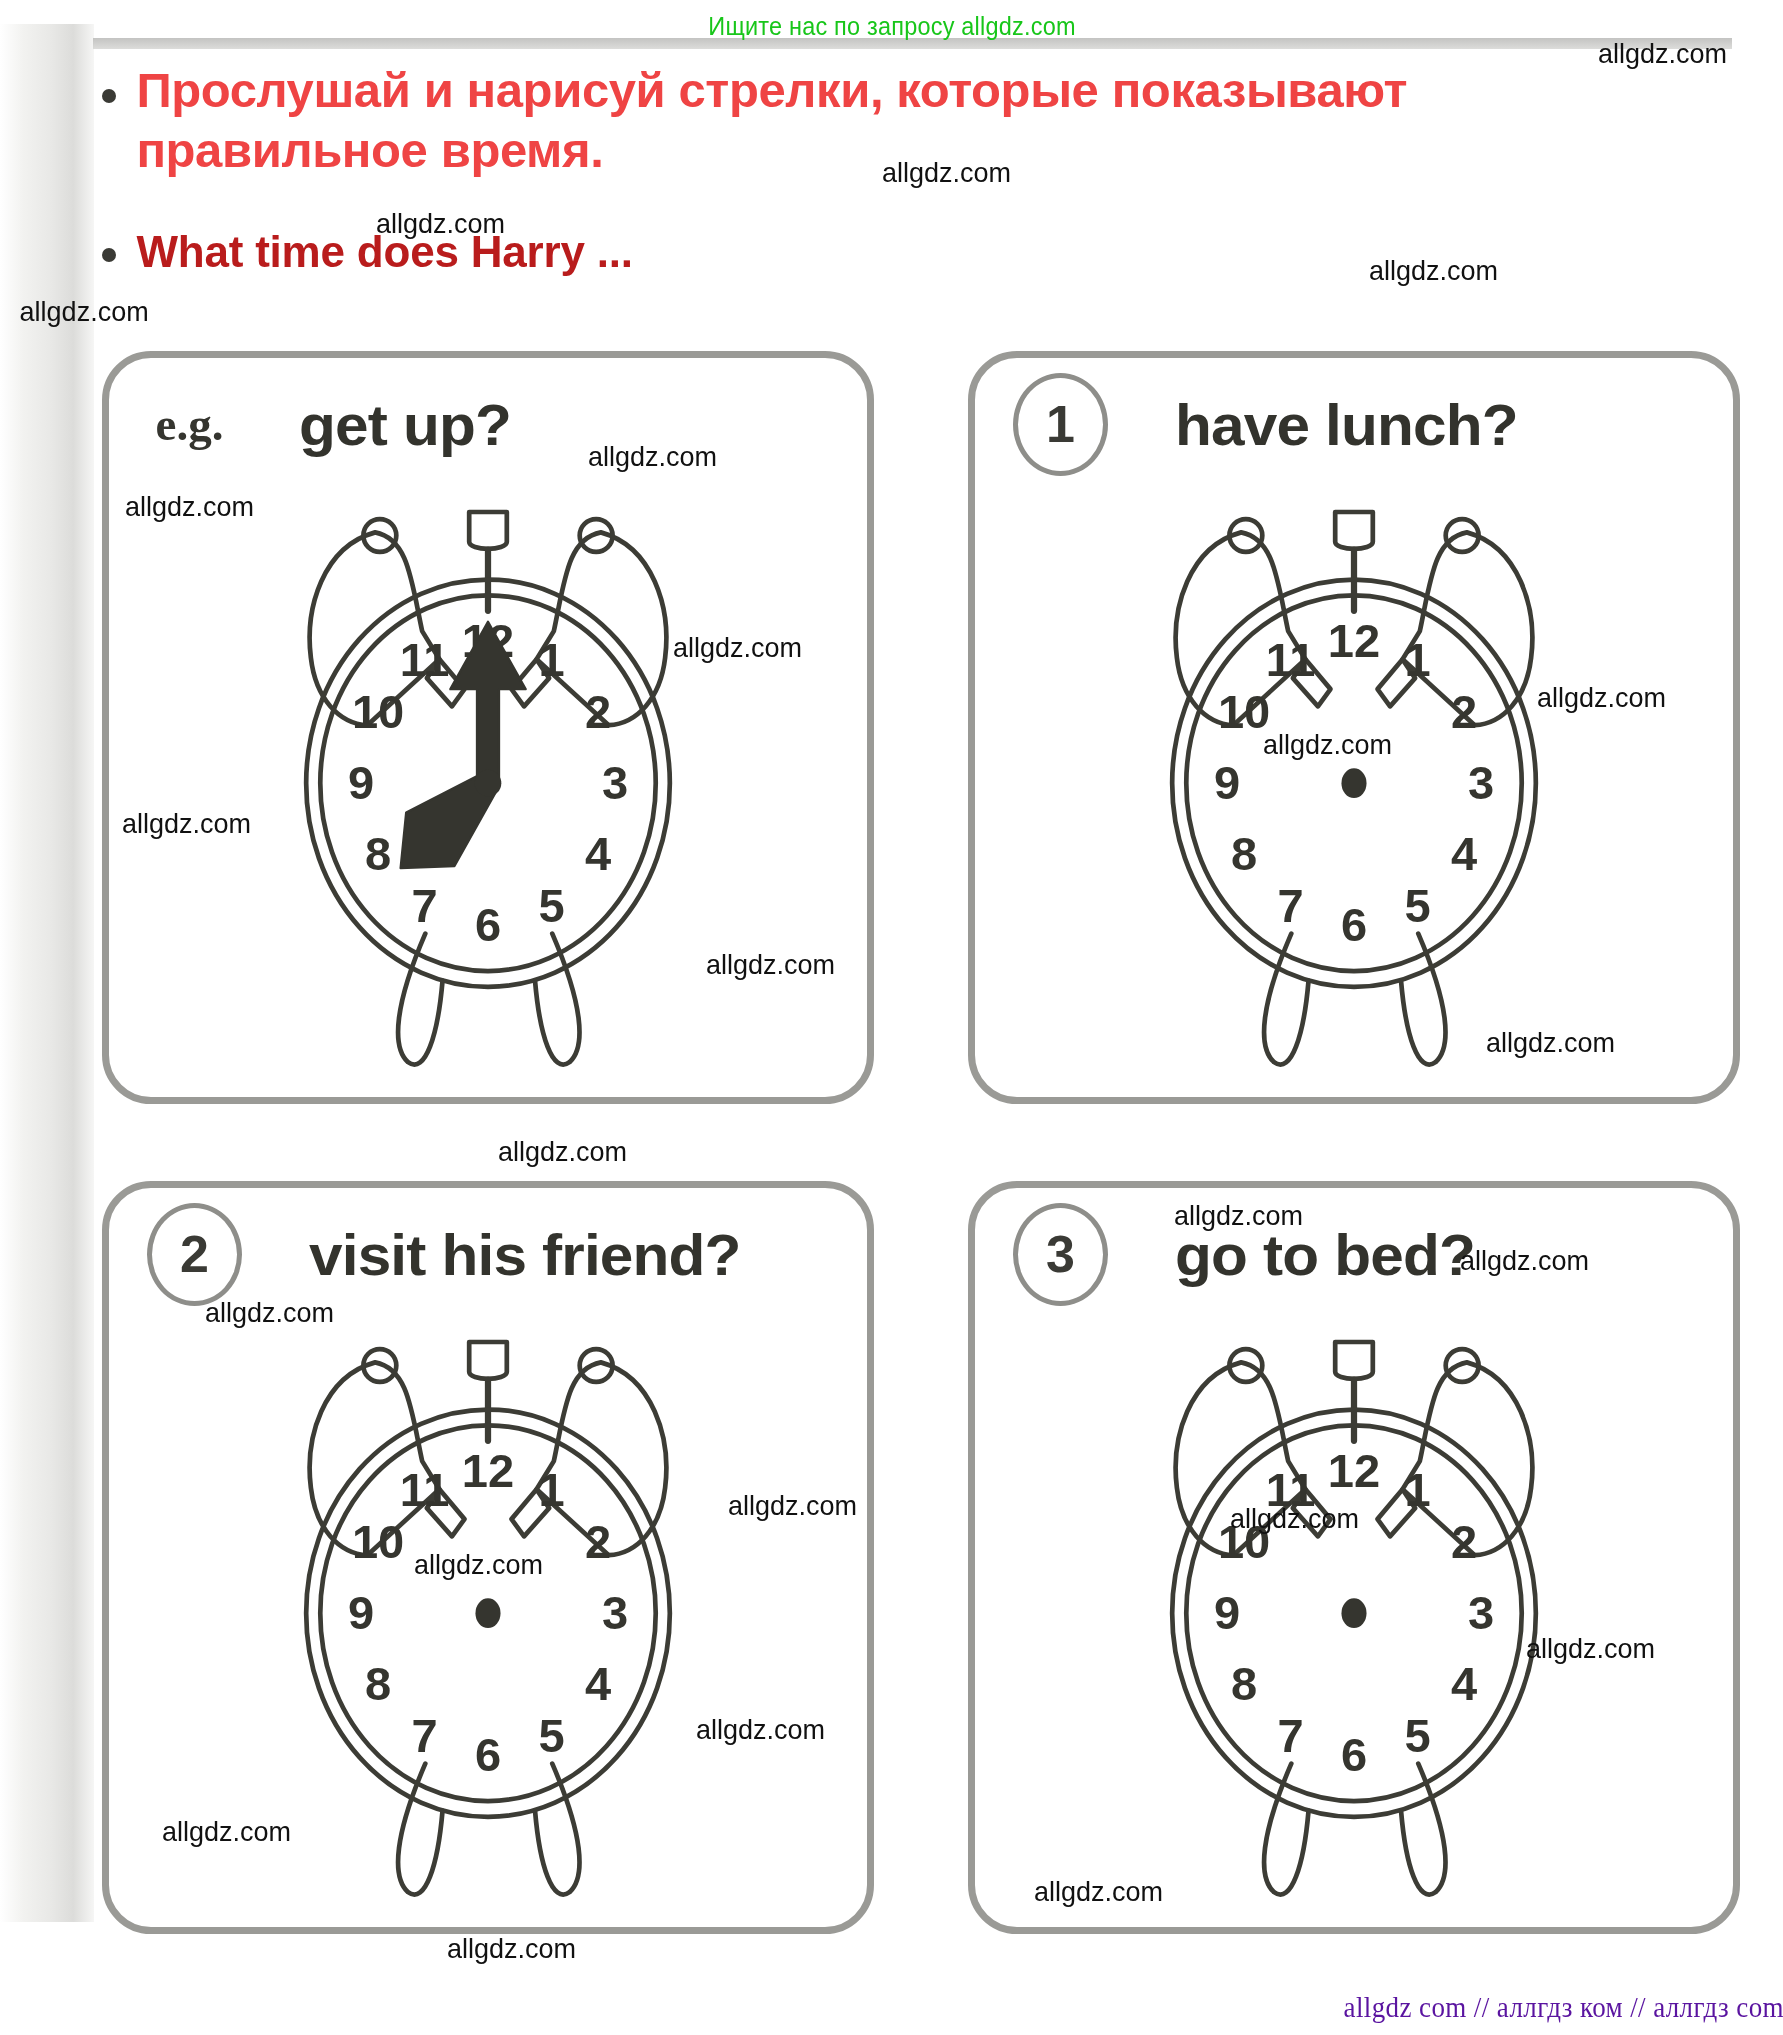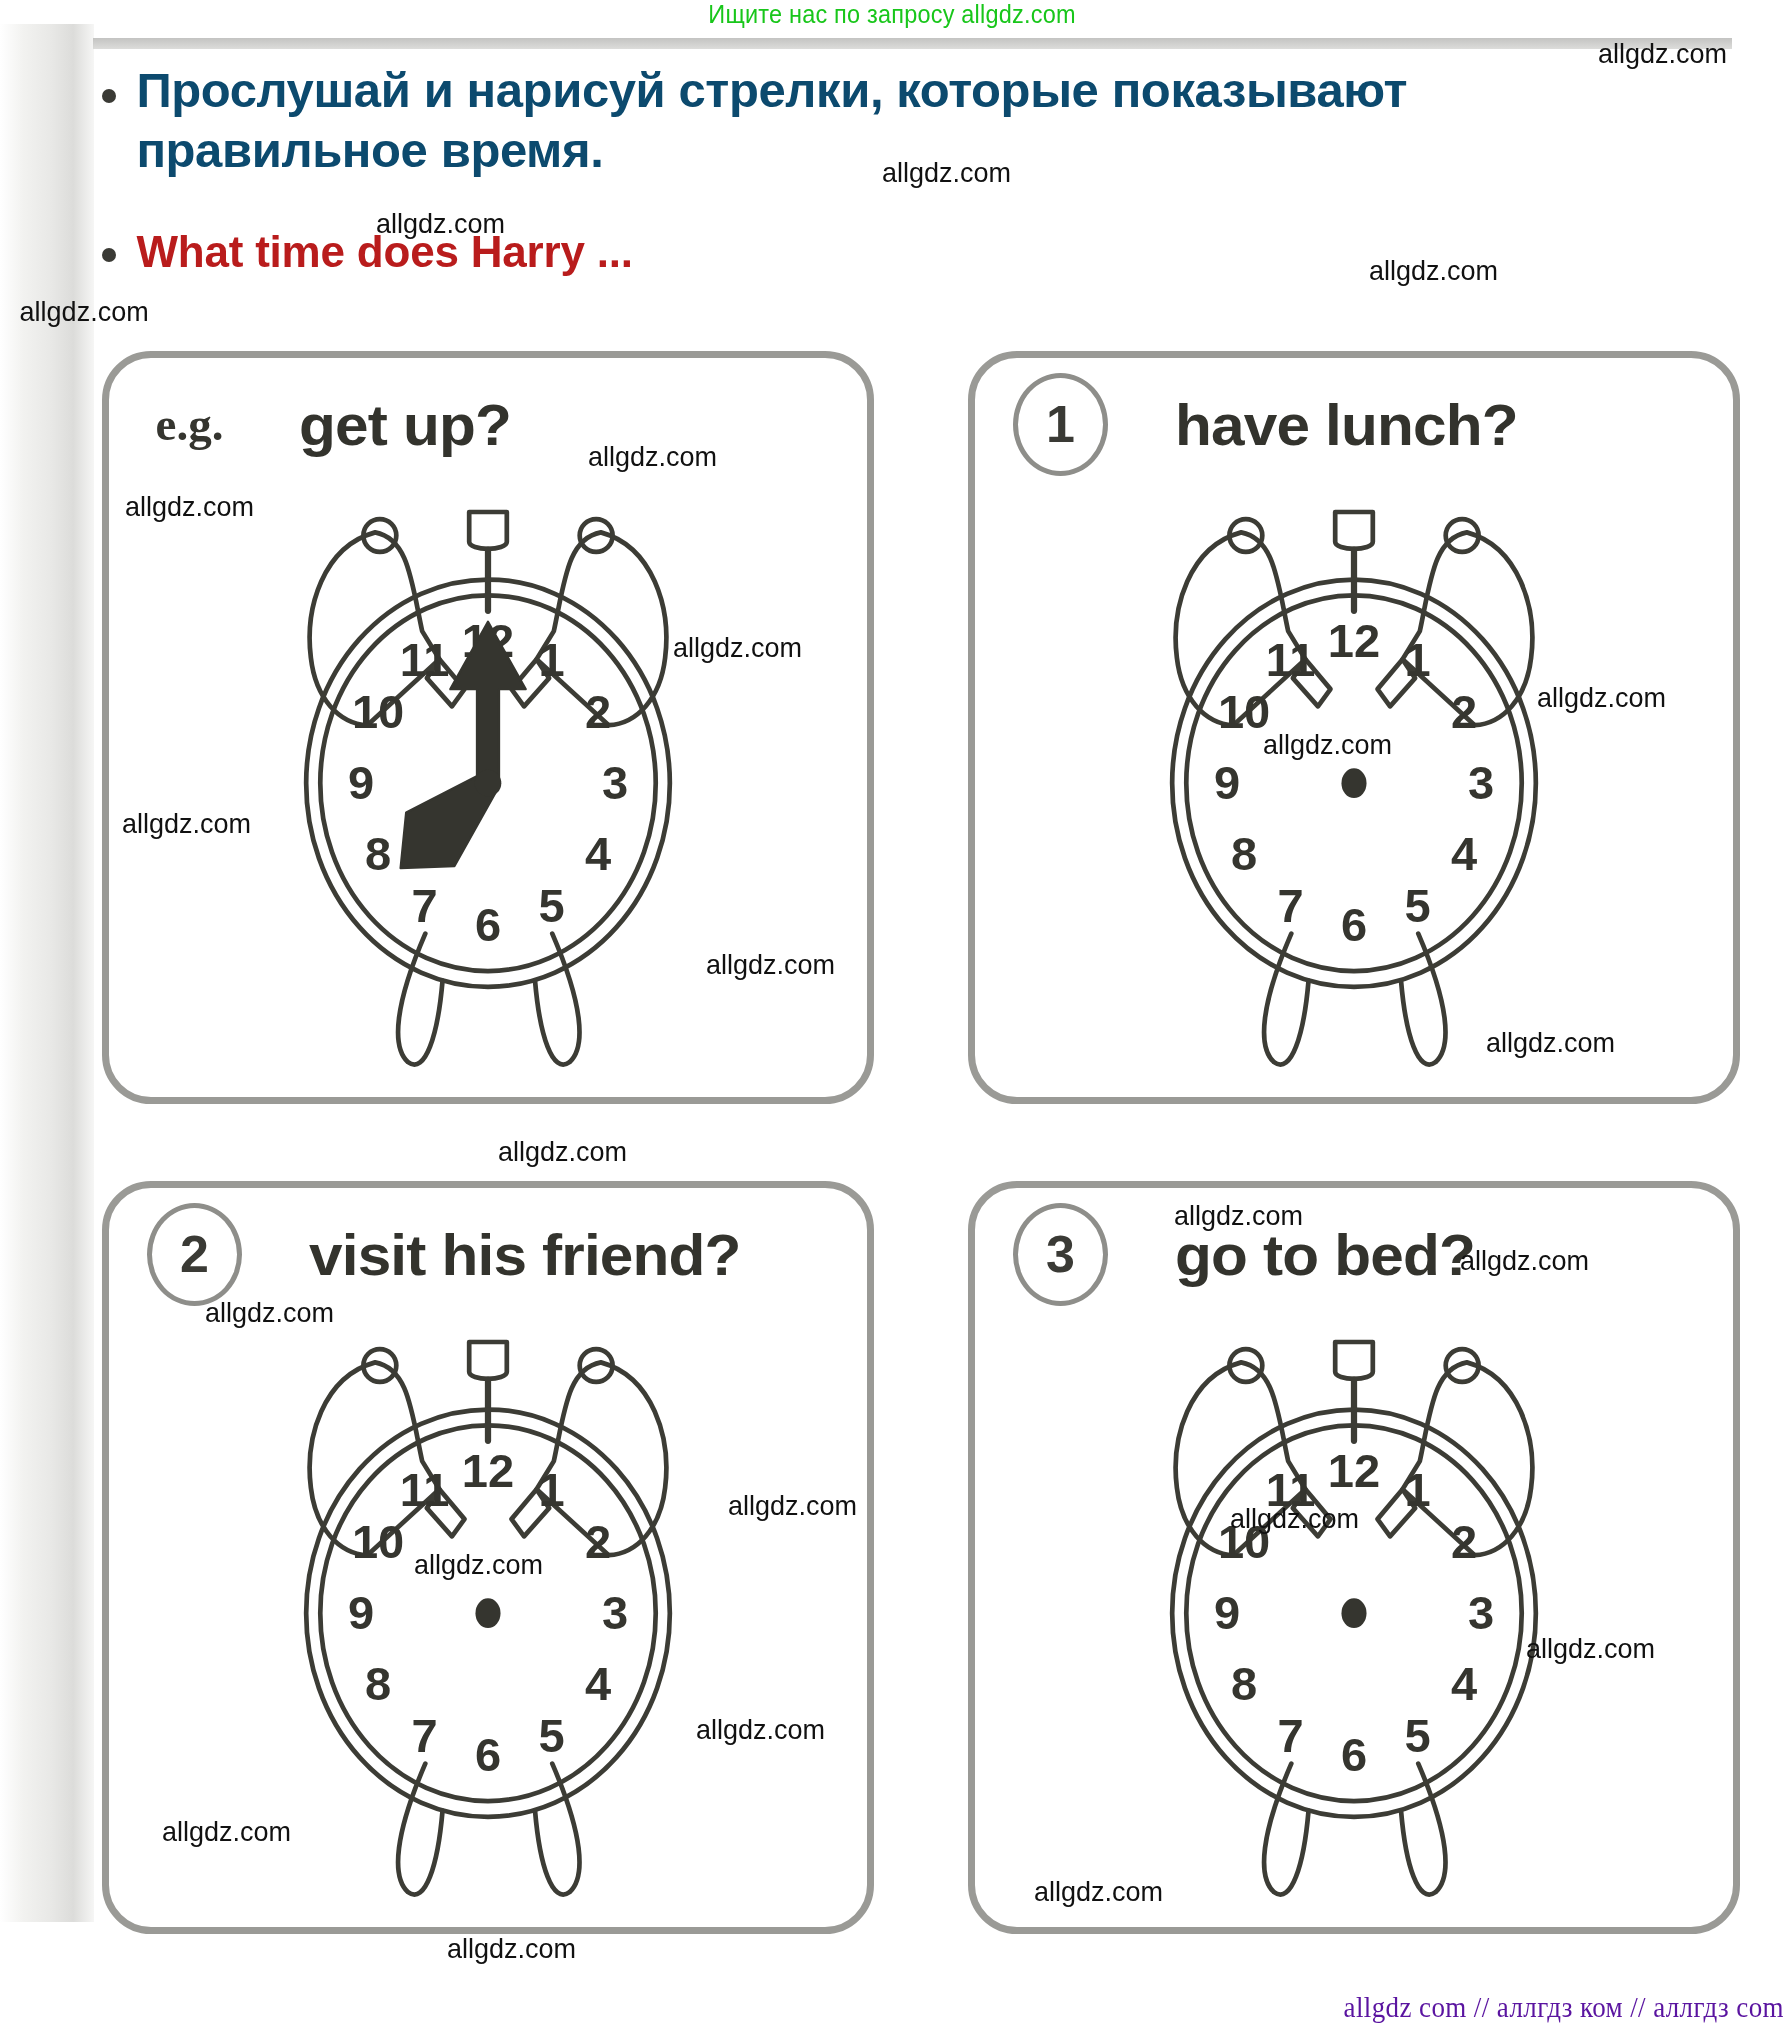--- a/index.html
+++ b/index.html
@@ -16,40 +16,40 @@
     background:linear-gradient(to right,#ffffff 0%,#f2f2f0 25%,#e8e8e6 55%,#dcdcda 78%,#f6f6f5 100%);
     z-index:0;
   }
   .scan-band{
     position:absolute;left:93px;top:38px;width:1639px;height:11px;
     background:linear-gradient(to bottom,#b9b9b7,#d6d6d4);
     opacity:.85;z-index:1;
   }
   
   .banner{
-    position:absolute;top:0;left:0;width:100%;height:28px;
+    position:absolute;top:12px;left:0;width:100%;height:28px;
     text-align:center;z-index:30;
   }
   .banner span{
     font-size:23.5px;color:#18c61a;letter-spacing:0.2px;
     font-family:"Liberation Sans", sans-serif;
     display:inline-block;line-height:28px;
     transform:scaleY(1.08);
   }
   
   .instructions{
     position:absolute;left:102px;top:61px;width:1569px;z-index:10;
   }
   .bullet-row{display:flex;align-items:flex-start;}
   .bullet-dot{
     width:14px;height:14px;border-radius:50%;background:#3a3a35;
     margin-top:28px;margin-right:20.4px;flex:0 0 auto;
   }
   .instr-ru{
-    font-size:49px;font-weight:bold;color:#0c4a6e;line-height:1.22;
+    font-size:49px;font-weight:bold;color:#ef4444;line-height:1.22;
     max-width:1435px;letter-spacing:-0.4px;
   }
   .instr-en{
     font-size:44px;font-weight:bold;color:#b91c1c;line-height:1.2;
     letter-spacing:-0.2px;
   }
   .row-en{margin-top:45px;}
   .row-en .bullet-dot{margin-top:22px;}
   
   .grid{

